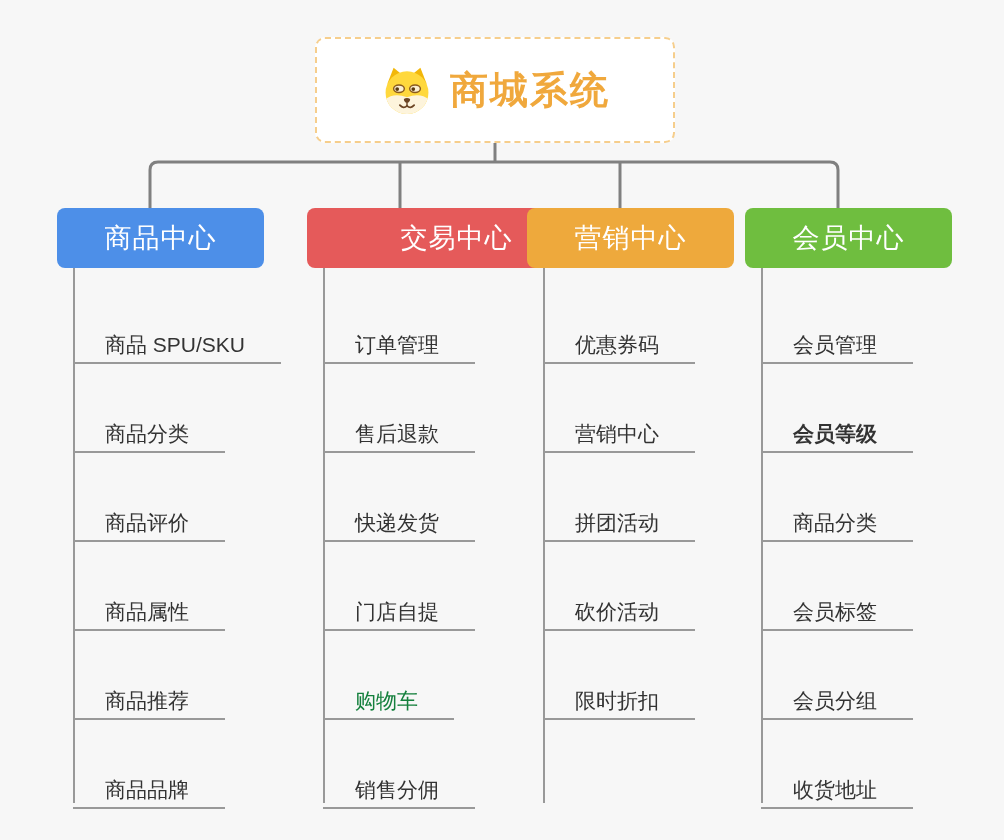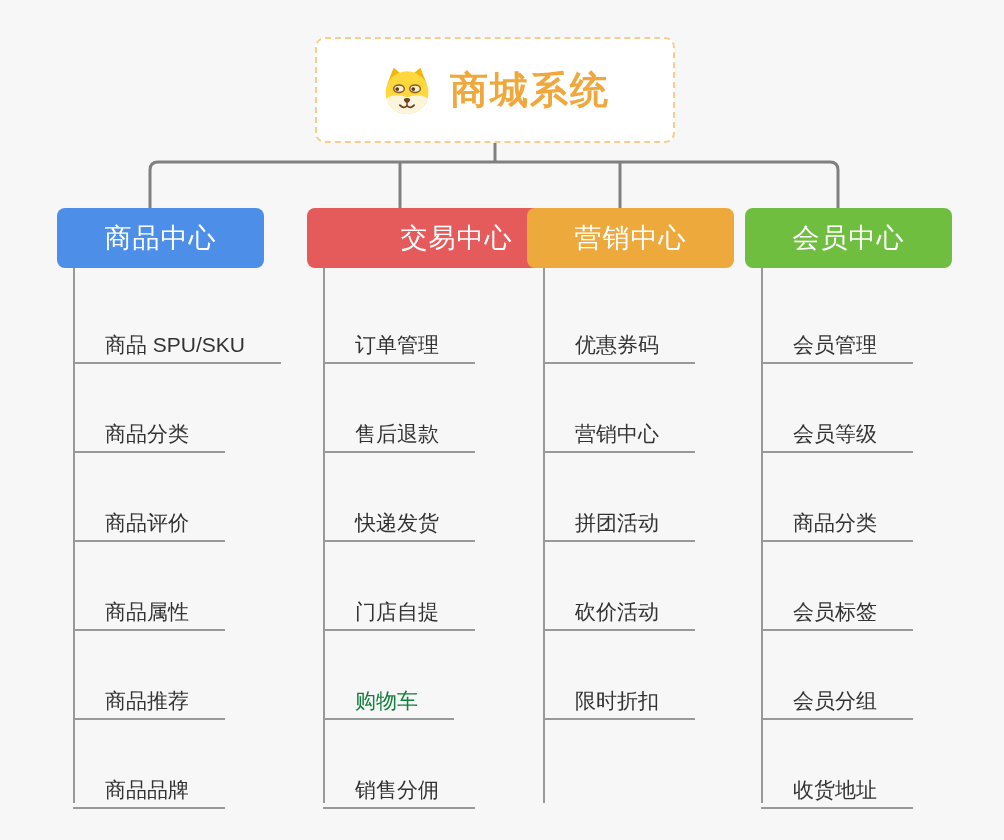--- a/index.html
+++ b/index.html
@@ -145,18 +145,18 @@
     <div class="leaf" style="left: 543px; top: 316px; border-bottom-color: rgb(153, 153, 153); color: rgb(51, 51, 51);">优惠券码</div>
     <div class="leaf" style="left: 543px; top: 405px; border-bottom-color: rgb(153, 153, 153); color: rgb(51, 51, 51);">营销中心</div>
     <div class="leaf" style="left: 543px; top: 494px; border-bottom-color: rgb(153, 153, 153); color: rgb(51, 51, 51);">拼团活动</div>
     <div class="leaf" style="left: 543px; top: 583px; border-bottom-color: rgb(153, 153, 153); color: rgb(51, 51, 51);">砍价活动</div>
     <div class="leaf" style="left: 543px; top: 672px; border-bottom-color: rgb(153, 153, 153); color: rgb(51, 51, 51);">限时折扣</div>
     <div class="branch-box" style="left: 745px; background: rgb(111, 190, 63);">
       <span class="branch-label">会员中心</span>
     </div>
     <div class="branch-vline" style="left: 761px; background: rgb(153, 153, 153);"></div>
     <div class="leaf" style="left: 761px; top: 316px; border-bottom-color: rgb(153, 153, 153); color: rgb(51, 51, 51);">会员管理</div>
-    <div class="leaf" style="left: 761px; top: 405px; border-bottom-color: rgb(153, 153, 153); color: rgb(51, 51, 51);">会员等级</div>
+    <div class="leaf" style="left: 761px; top: 405px; border-bottom-color: rgb(153, 153, 153); color: rgb(51, 51, 51); font-weight: bold;">会员等级</div>
     <div class="leaf" style="left: 761px; top: 494px; border-bottom-color: rgb(153, 153, 153); color: rgb(51, 51, 51);">商品分类</div>
     <div class="leaf" style="left: 761px; top: 583px; border-bottom-color: rgb(153, 153, 153); color: rgb(51, 51, 51);">会员标签</div>
     <div class="leaf" style="left: 761px; top: 672px; border-bottom-color: rgb(153, 153, 153); color: rgb(51, 51, 51);">会员分组</div>
     <div class="leaf" style="left: 761px; top: 761px; border-bottom-color: rgb(153, 153, 153); color: rgb(51, 51, 51);">收货地址</div>
   </div>
 
 </body></html>

